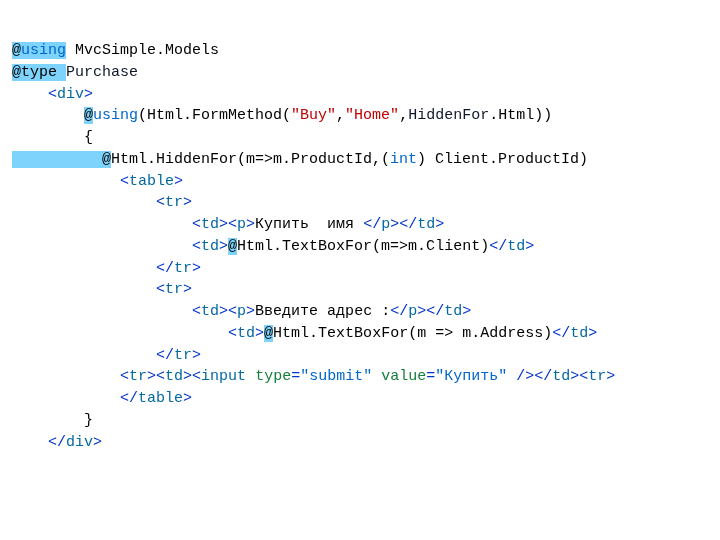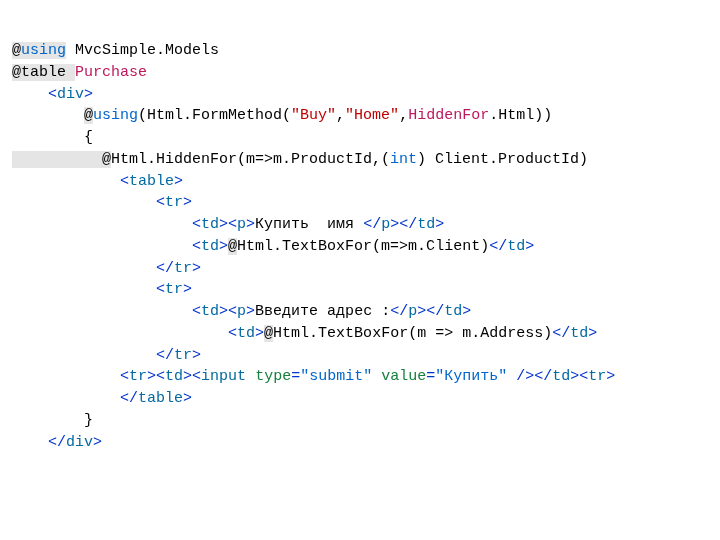--- a/index.html
+++ b/index.html
@@ -9,33 +9,33 @@
     height: 540px;
     background: #fff;
     font-family: Consolas, "Courier New", monospace;
     font-size: 15px;
     line-height: 1.45;
   }
   .code {
     padding: 40px 0 0 12px;
     white-space: pre;
   }
-  .hl   { background: #e5e5e5; }
+  .hl   { background: #7dd3fc; }
   .kw   { color: #0066cc; }   
-  .type { color: #be185d; text-align: center; }   
+  .type { color: #0f172a; text-align: center; }   
   .tag  { color: #0369a1; }   
   .angle{ color: #0033cc; }   
   .str  { color: #c00000; }   
   .attr { color: #15803d; }
 </style>
 </head>
 <body>
 
 <div class="code"><span><span class="hl"><span>@</span><span class="kw">using</span></span><span> MvcSimple.Models</span></span>
-<span><span class="hl"><span>@table </span></span><span class="type">Purchase</span></span>
+<span><span class="hl"><span>@type </span></span><span class="type">Purchase</span></span>
 <span><span>    </span><span class="angle">&lt;</span><span class="tag">div</span><span class="angle">&gt;</span></span>
 <span><span>        </span><span class="hl">@</span><span class="kw">using</span><span>(Html.FormMethod(</span><span class="str">"Buy"</span><span>,</span><span class="str">"Home"</span><span>,</span><span class="type">HiddenFor</span><span>.Html))</span></span>
 <span><span>        </span><span>{</span></span>
 <span><span class="hl">          </span><span class="hl">@</span><span>Html.HiddenFor(m=&gt;m.ProductId,(</span><span class="kw">int</span><span>) Client.ProductId)</span></span>
 <span><span>            </span><span class="angle">&lt;</span><span class="tag">table</span><span class="angle">&gt;</span></span>
 <span><span>                </span><span class="angle">&lt;</span><span class="tag">tr</span><span class="angle">&gt;</span></span>
 <span><span>                    </span><span class="angle">&lt;</span><span class="tag">td</span><span class="angle">&gt;&lt;</span><span class="tag">p</span><span class="angle">&gt;</span><span>Купить  имя </span><span class="angle">&lt;/</span><span class="tag">p</span><span class="angle">&gt;&lt;/</span><span class="tag">td</span><span class="angle">&gt;</span></span>
 <span><span>                    </span><span class="angle">&lt;</span><span class="tag">td</span><span class="angle">&gt;</span><span class="hl">@</span><span>Html.TextBoxFor(m=&gt;m.Client)</span><span class="angle">&lt;/</span><span class="tag">td</span><span class="angle">&gt;</span></span>
 <span><span>                </span><span class="angle">&lt;/</span><span class="tag">tr</span><span class="angle">&gt;</span></span>
 <span><span>                </span><span class="angle">&lt;</span><span class="tag">tr</span><span class="angle">&gt;</span></span>

